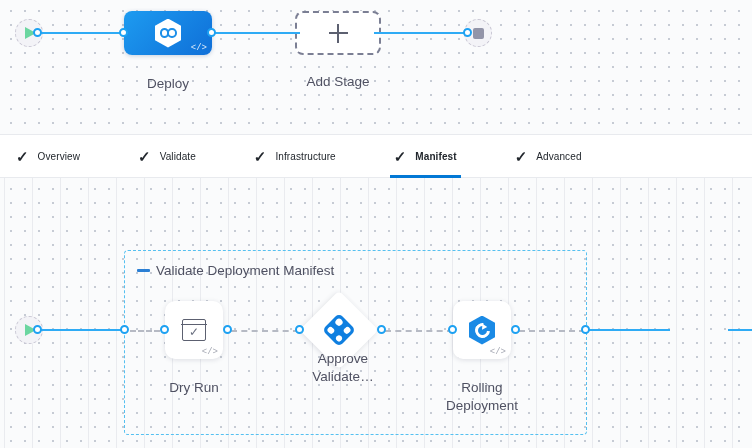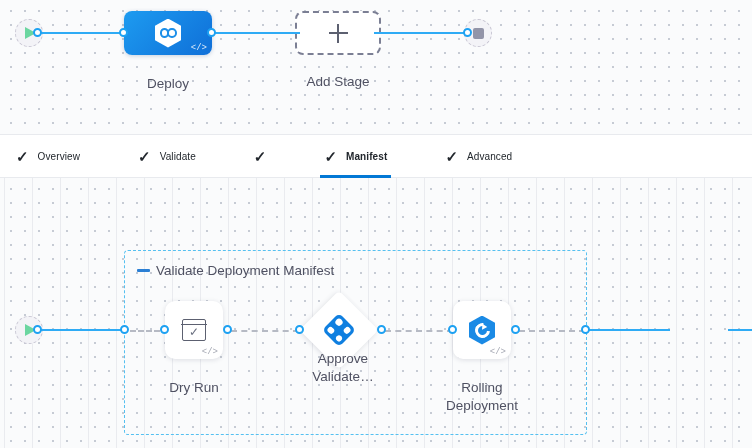--- a/index.html
+++ b/index.html
@@ -371,20 +371,21 @@
     <div class="tab">
       <span class="tab-check">✓</span>
       <span class="tab-label">Overview</span>
     </div>
     <div class="tab">
       <span class="tab-check">✓</span>
       <span class="tab-label">Validate</span>
     </div>
     <div class="tab">
       <span class="tab-check">✓</span>
+      <span class="tab-label">Infrastructure</span>
     </div>
     <div class="tab active">
       <span class="tab-check">✓</span>
       <span class="tab-label">Manifest</span>
     </div>
     <div class="tab">
       <span class="tab-check">✓</span>
       <span class="tab-label">Advanced</span>
     </div>
   </div>

